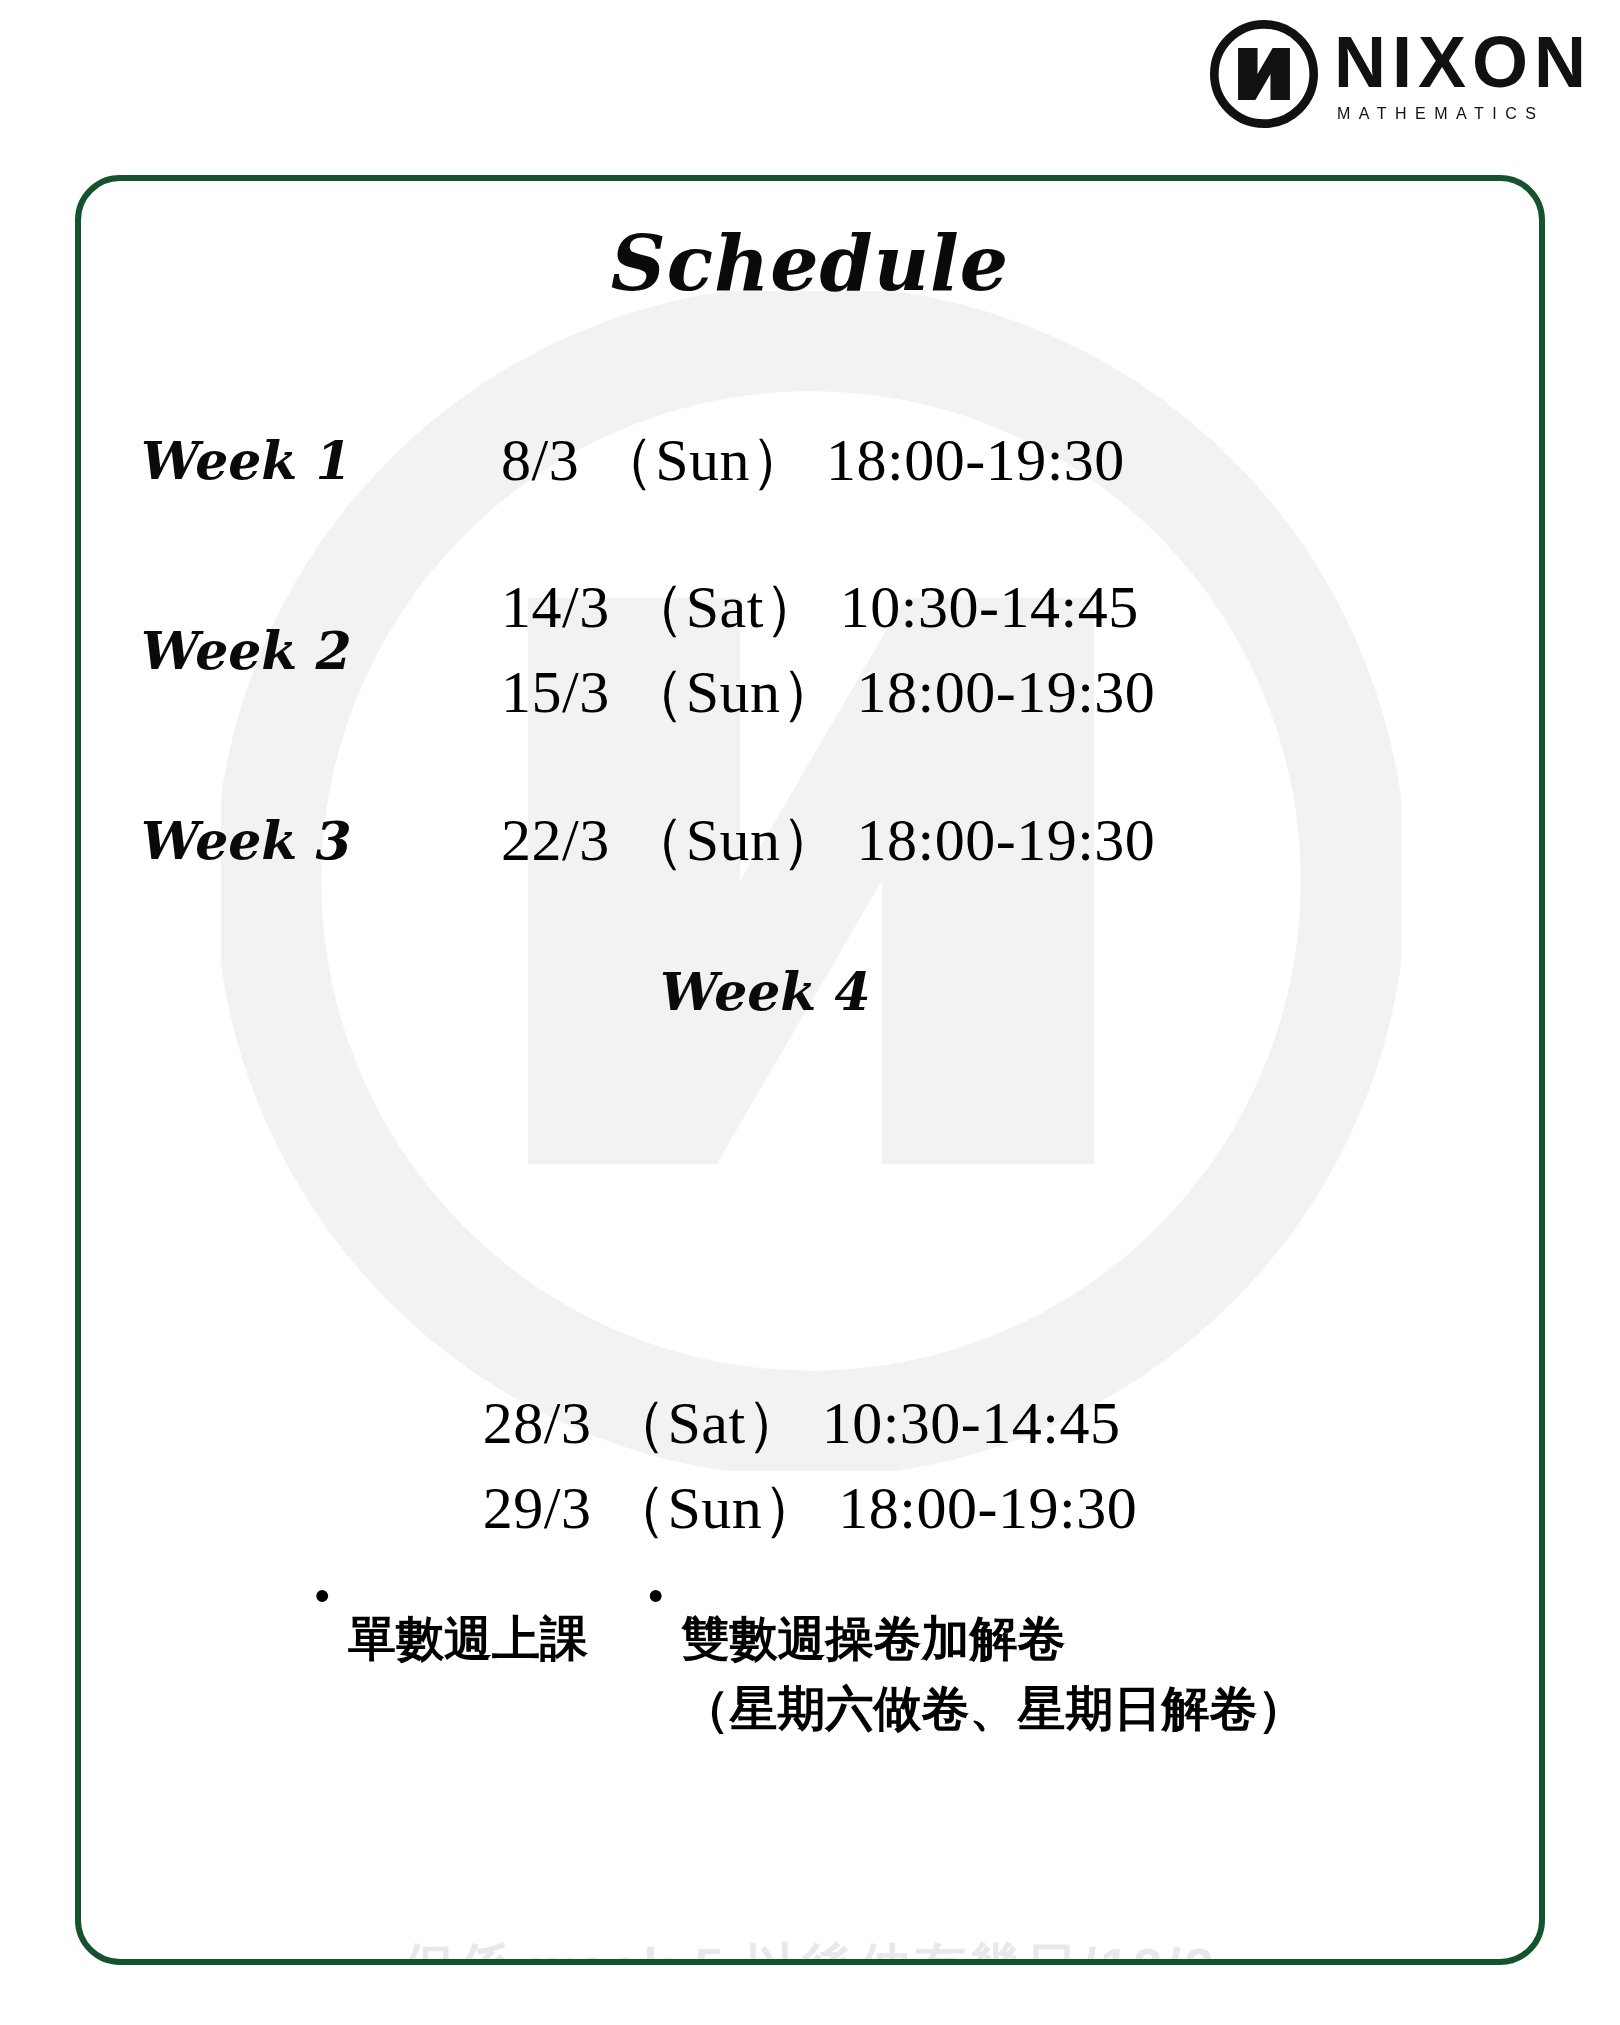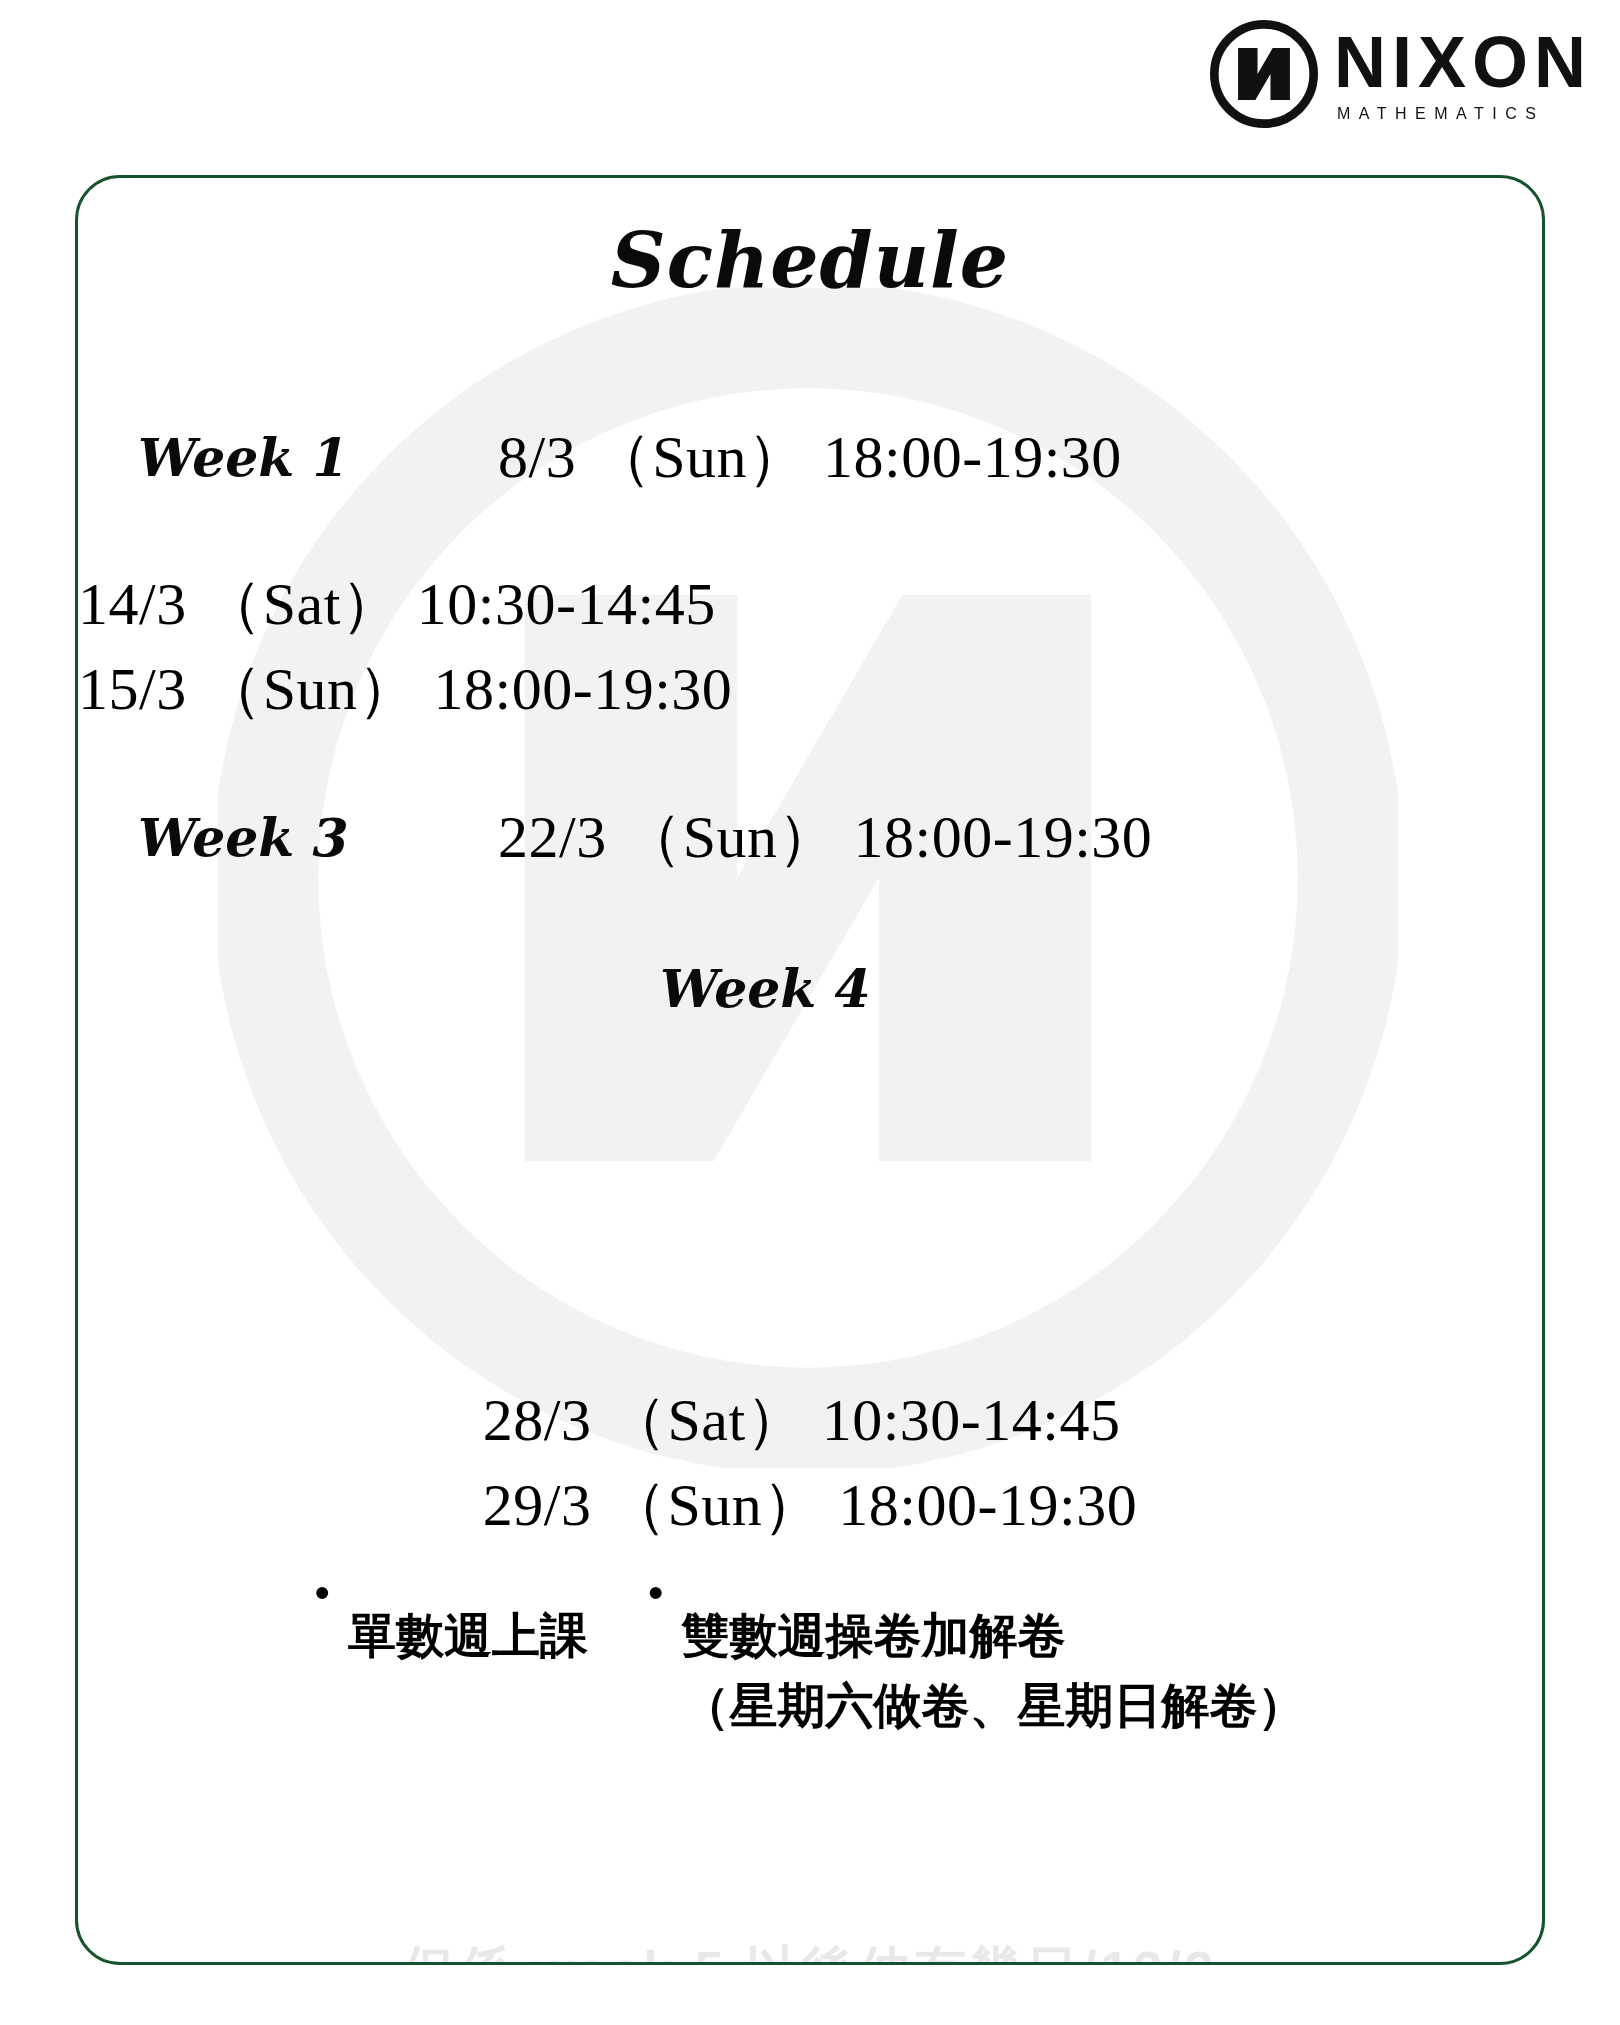--- a/index.html
+++ b/index.html
@@ -51,21 +51,21 @@
     padding-left: 3px;
   }
 
   
   .card {
     position: absolute;
     left: 75px;
     top: 175px;
     width: 1470px;
     height: 1790px;
-    border: 3px solid #14532d;
+    border: 6px solid #14532d;
     border-radius: 45px;
     box-sizing: border-box;
     background: #ffffff;
     overflow: hidden;
   }
 
   
   .watermark {
     position: absolute;
     left: 140px;
@@ -217,20 +217,21 @@
         <div class="entries">
           <div class="entry">
             <span class="date">8/3</span>
             <span class="day">（Sun）</span>
             <span class="time">18:00-19:30</span>
           </div>
         </div>
       </div>
 
       <div class="row r2">
+        <div class="week-label">Week 2</div>
         <div class="entries">
           <div class="entry">
             <span class="date">14/3</span>
             <span class="day">（Sat）</span>
             <span class="time">10:30-14:45</span>
           </div>
           <div class="entry">
             <span class="date">15/3</span>
             <span class="day">（Sun）</span>
             <span class="time">18:00-19:30</span>

